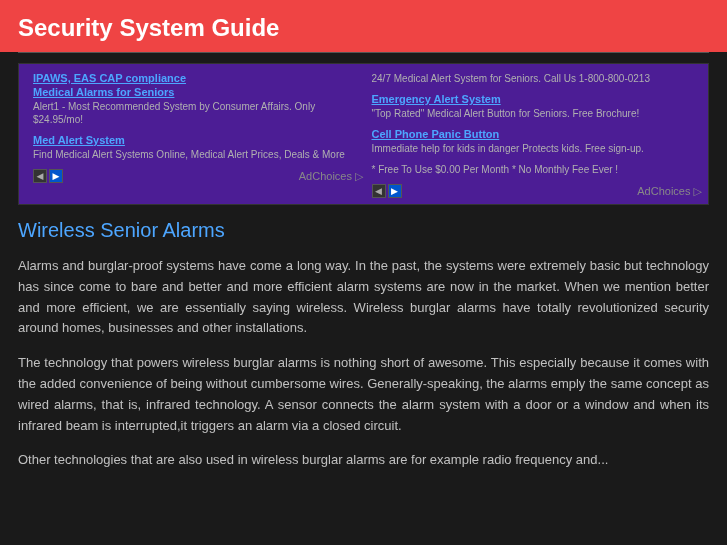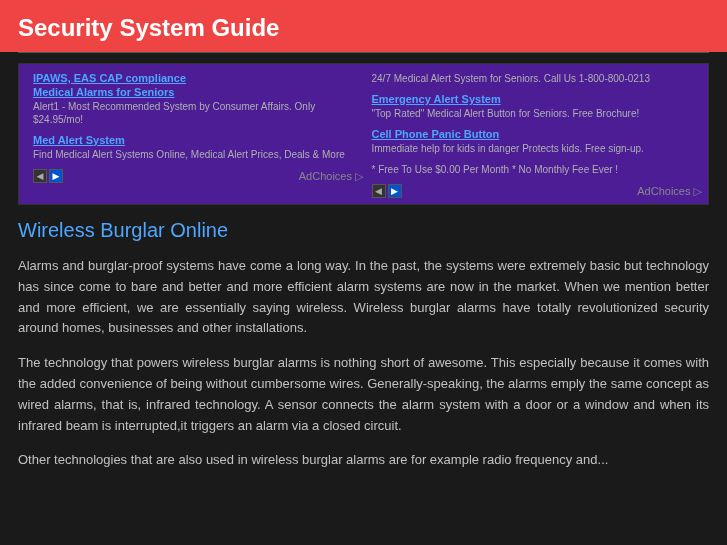--- a/index.html
+++ b/index.html
@@ -149,19 +149,19 @@
         <div class="ad-nav">
           <button class="ad-nav-btn">◀</button>
           <button class="ad-nav-btn active">▶</button>
         </div>
         <span class="ad-choices">AdChoices ▷</span>
       </div>
     </div>
   </div>
 
   <div class="content-area">
-    <h2 class="section-title">Wireless Burglar Online</h2>
+    <h2 class="section-title">Wireless Senior Alarms</h2>
 
     <p class="content-paragraph">Alarms and burglar-proof systems have come a long way. In the past, the systems were extremely basic but technology has since come to bare and better and more efficient alarm systems are now in the market. When we mention better and more efficient, we are essentially saying wireless. Wireless burglar alarms have totally revolutionized security around homes, businesses and other installations.</p>
     <p class="content-paragraph">The technology that powers wireless burglar alarms is nothing short of awesome. This especially because it comes with the added convenience of being without cumbersome wires. Generally-speaking, the alarms emply the same concept as wired alarms, that is, infrared technology. A sensor connects the alarm system with a door or a window  and when its infrared beam is interrupted,it triggers an alarm via a closed circuit.</p>
     <p class="content-paragraph">Other technologies that are also used in wireless burglar alarms are for example radio frequency and...</p>
   </div>
 </div>
 
 </body></html>

